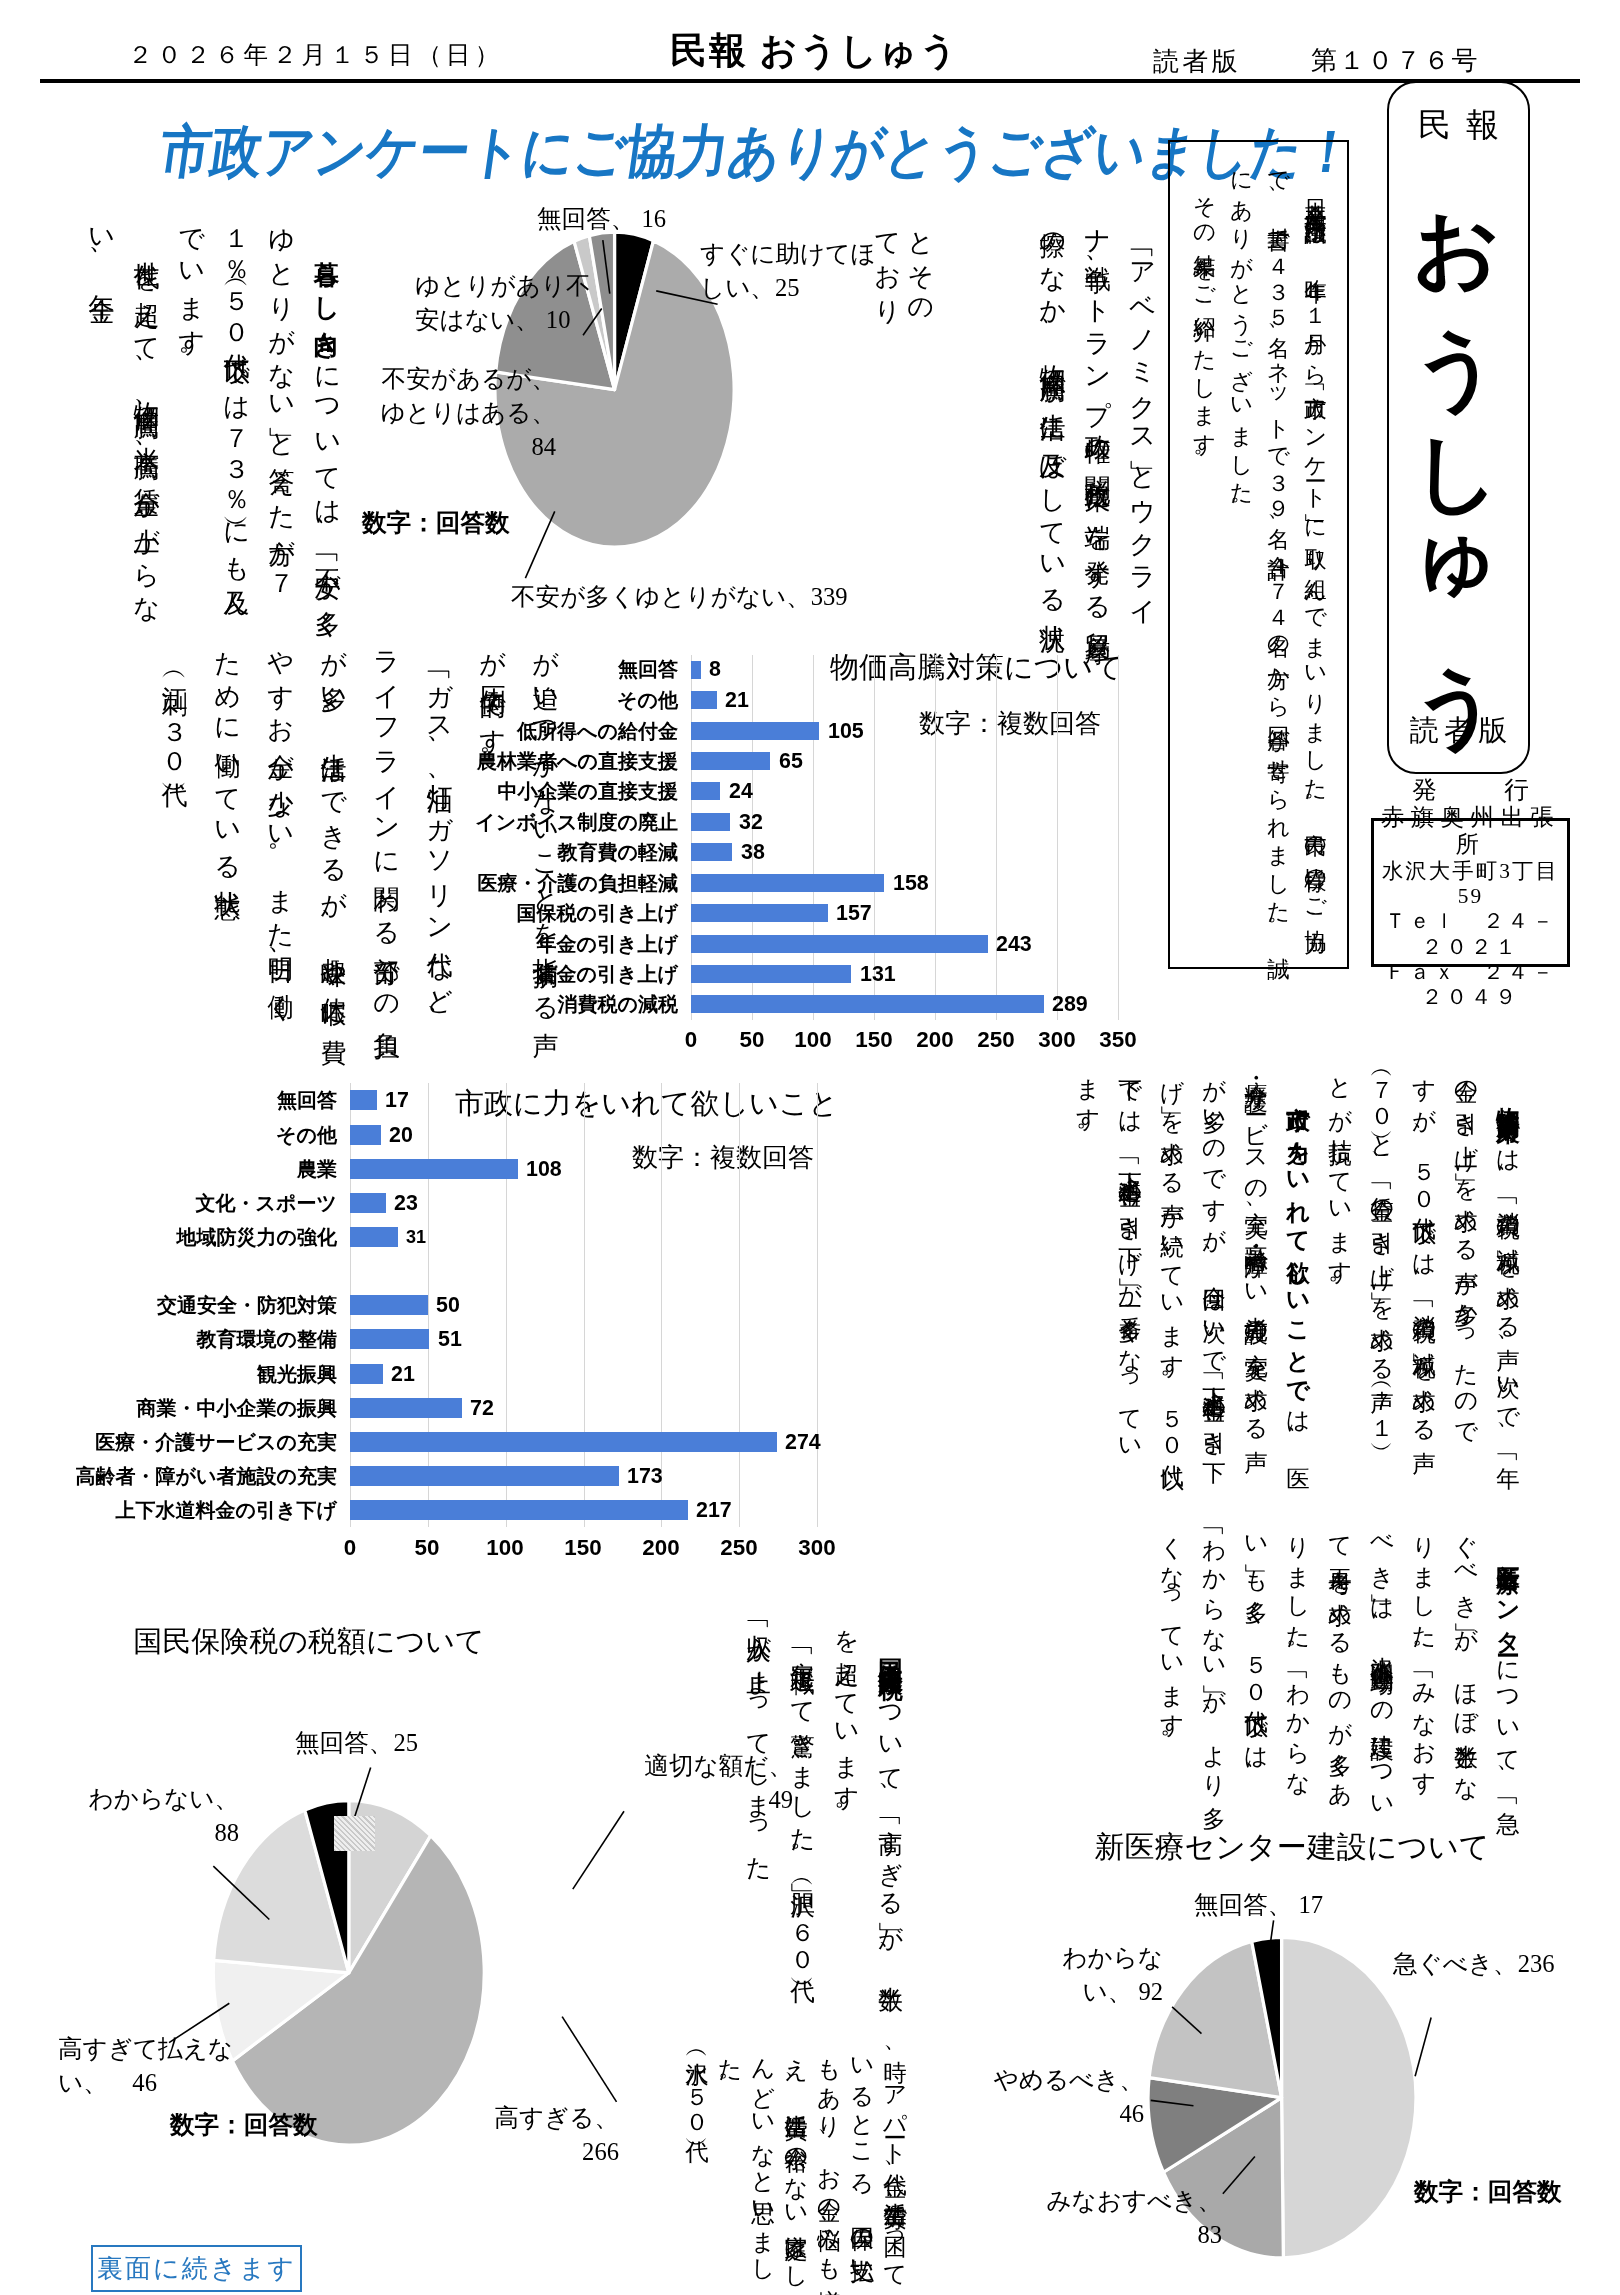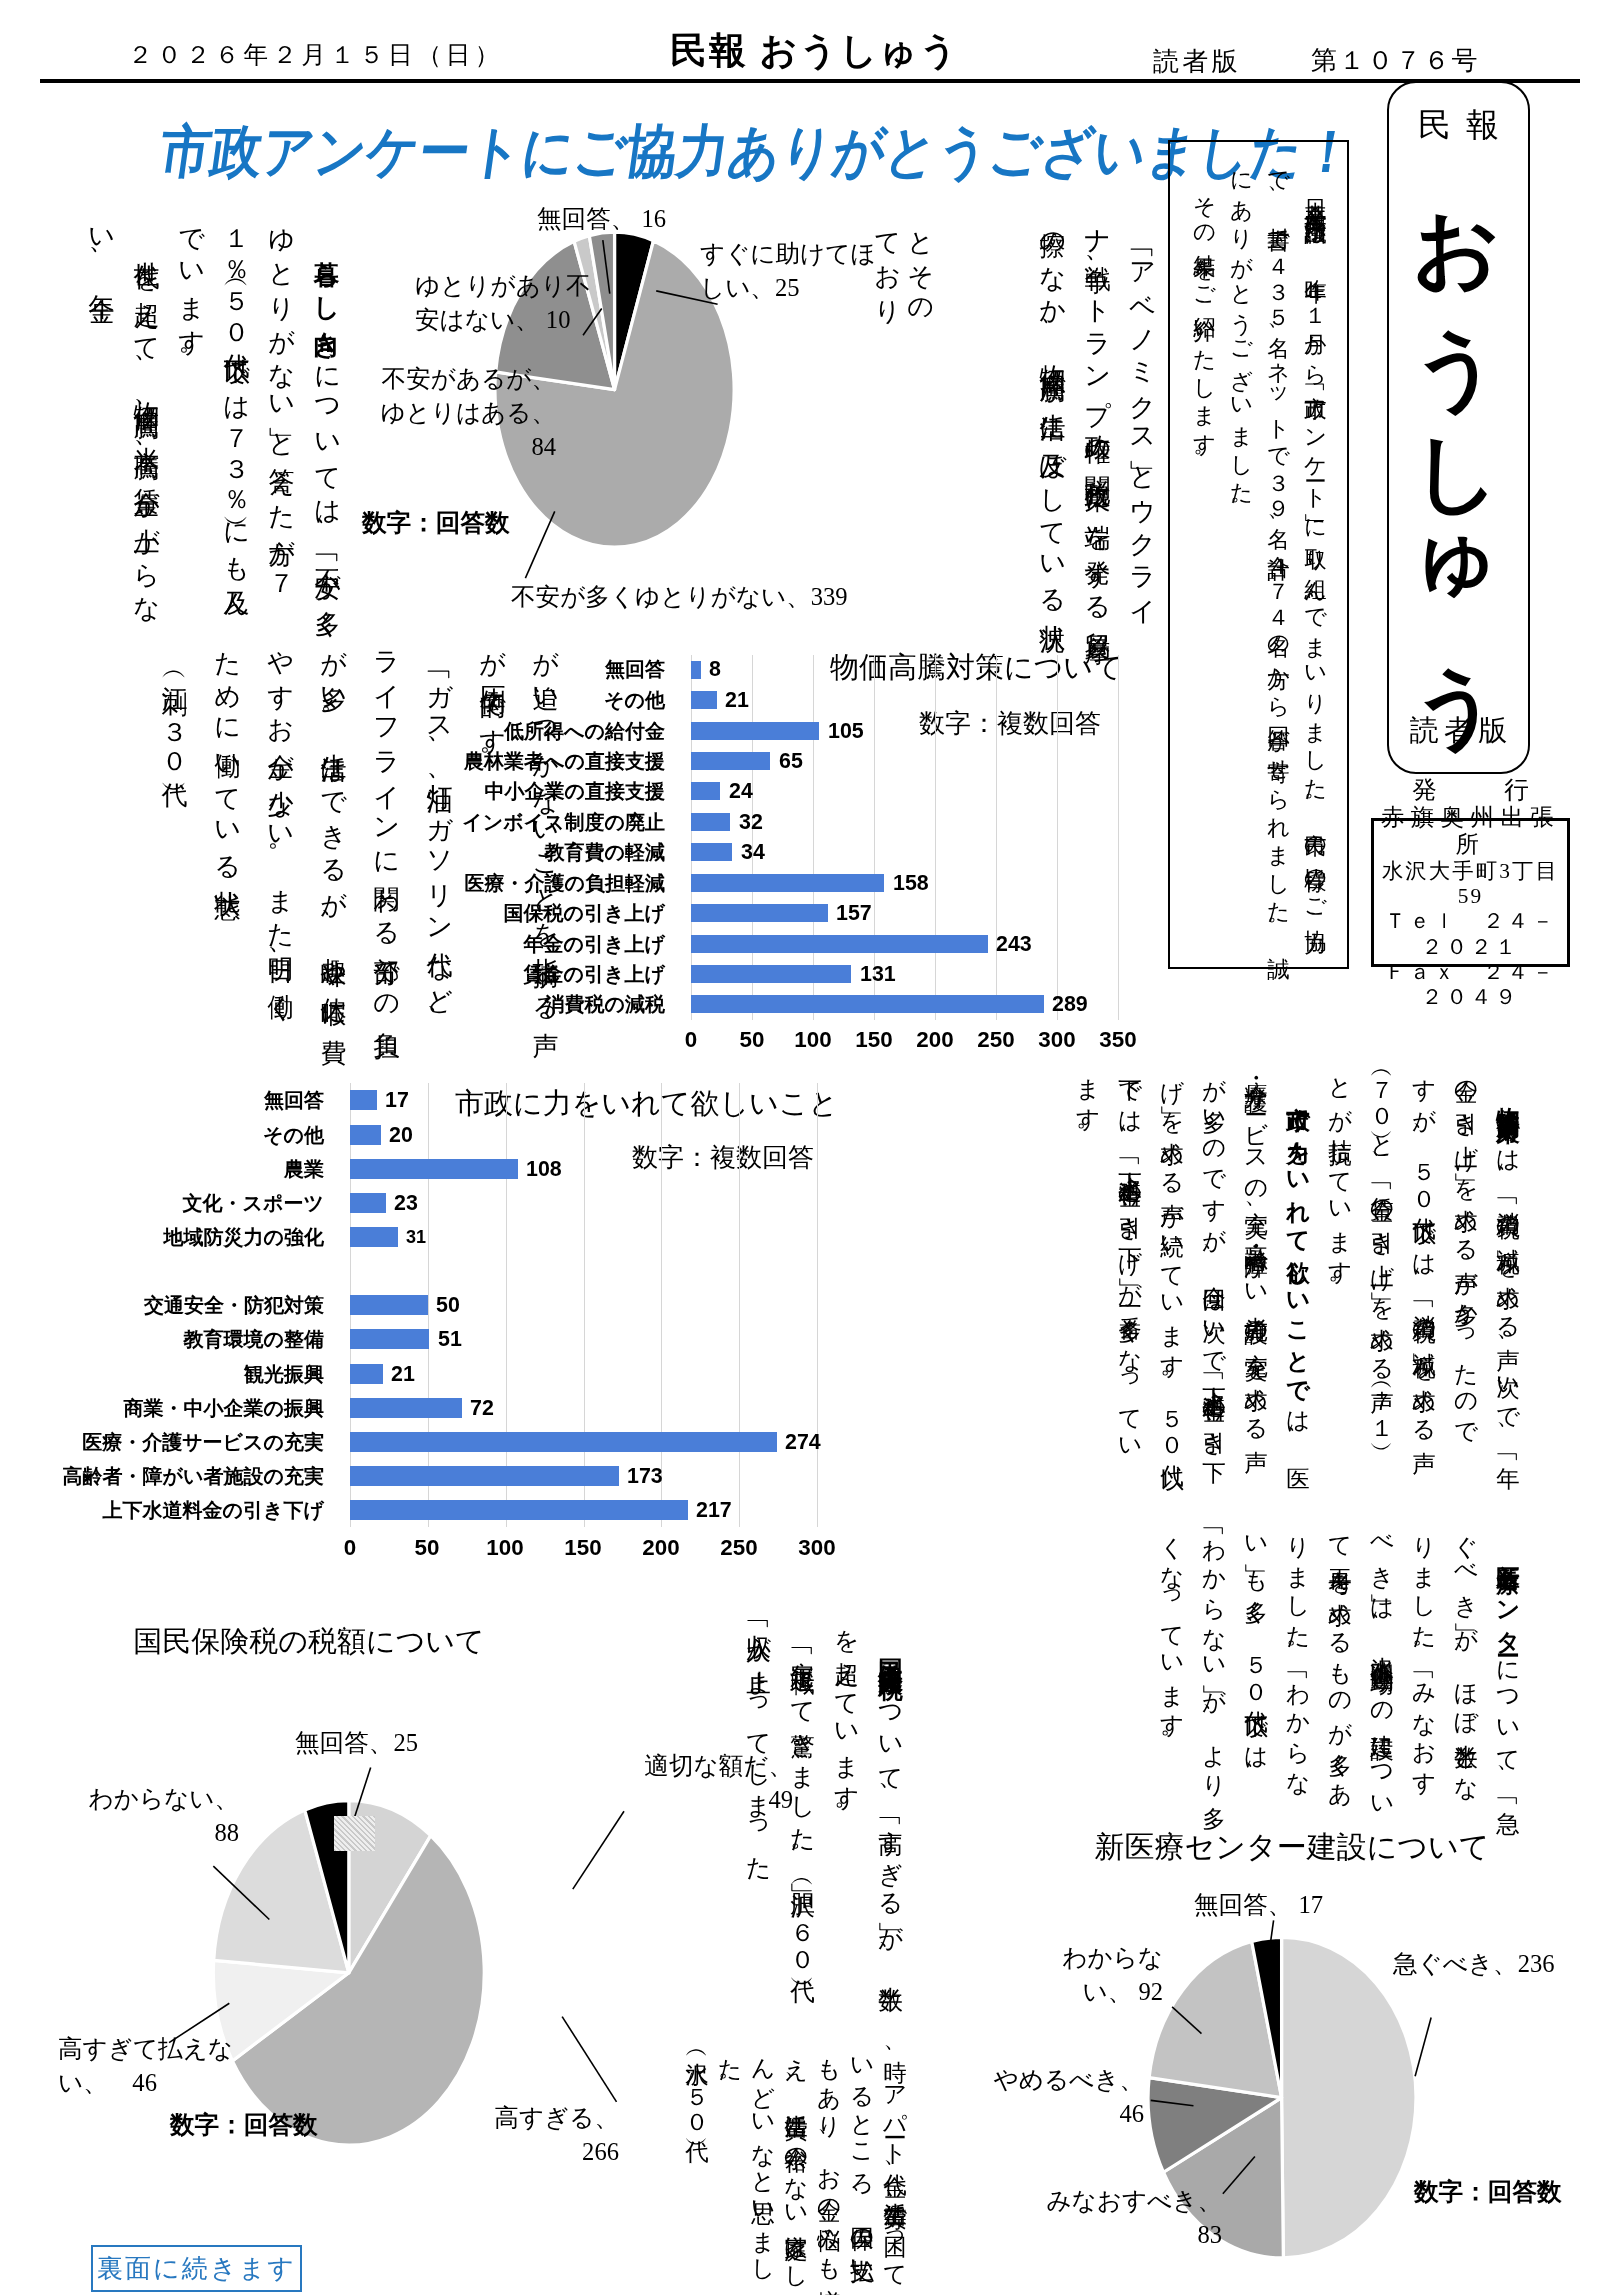--- a/index.html
+++ b/index.html
@@ -47,21 +47,21 @@
   #art-kokuho1{left:649px;top:1612px;width:263px;height:368px;font-size:24.6px;letter-spacing:2.7px;line-height:44px;}
   #art-kokuho2{left:649px;top:2042px;width:262px;height:252px;font-size:23.5px;letter-spacing:1.6px;line-height:33px;}
   
   .barchart{position:absolute;}
   .bc-title{position:absolute;font-size:29px;white-space:nowrap;}
   .bc-note{position:absolute;font-size:26px;white-space:nowrap;}
   .bc-gridlayer{position:absolute;}
   .gridline{position:absolute;top:0;bottom:0;width:1.1px;background:#d6d6d6;}
   .bc-row{position:absolute;left:0;width:100%;}
   .bc-label{position:absolute;left:0;top:0;height:100%;display:flex;align-items:center;justify-content:flex-end;
-            font-weight:700;font-family:"Liberation Sans","DejaVu Sans",sans-serif;padding-right:26px;box-sizing:border-box;white-space:nowrap;}
+            font-weight:700;font-family:"Liberation Sans","DejaVu Sans",sans-serif;padding-right:13px;box-sizing:border-box;white-space:nowrap;}
   .bc-bar{position:absolute;background:#4a7ed8;}
   .bc-value{position:absolute;top:0;height:100%;display:flex;align-items:center;font-weight:700;
             font-family:"Liberation Sans","DejaVu Sans",sans-serif;}
   .bc-axis{position:absolute;width:48px;text-align:center;font-size:22.4px;font-weight:700;
            font-family:"Liberation Sans","DejaVu Sans",sans-serif;}
   .pie-svg{position:absolute;overflow:visible;}
   .pie-label{position:absolute;font-size:24.6px;line-height:1.38;}
   .pie-title{position:absolute;font-size:29px;text-align:center;white-space:nowrap;}
   .pie-note{position:absolute;font-size:24.6px;font-weight:700;font-family:"Liberation Sans","DejaVu Sans",sans-serif;white-space:nowrap;}
   .ta-r{text-align:right;}
@@ -177,21 +177,21 @@
         <div class="bc-value" style="left: 246px; font-size: 21.4px;">24</div>
       </div>
       <div class="bc-row" style="top: 164px; height: 30px;">
         <div class="bc-label" style="width: 208px; font-size: 20px;">インボイス制度の廃止</div>
         <div class="bc-bar" style="left: 208px; width: 39px; height: 17.6px; top: 6.4px;"></div>
         <div class="bc-value" style="left: 256px; font-size: 21.4px;">32</div>
       </div>
       <div class="bc-row" style="top: 194px; height: 30px;">
         <div class="bc-label" style="width: 208px; font-size: 20px;">教育費の軽減</div>
         <div class="bc-bar" style="left: 208px; width: 41px; height: 17.6px; top: 6.4px;"></div>
-        <div class="bc-value" style="left: 258px; font-size: 21.4px;">34</div>
+        <div class="bc-value" style="left: 258px; font-size: 21.4px;">38</div>
       </div>
       <div class="bc-row" style="top: 225px; height: 30px;">
         <div class="bc-label" style="width: 208px; font-size: 20px;">医療・介護の負担軽減</div>
         <div class="bc-bar" style="left: 208px; width: 193px; height: 17.6px; top: 6.4px;"></div>
         <div class="bc-value" style="left: 410px; font-size: 21.4px;">158</div>
       </div>
       <div class="bc-row" style="top: 255px; height: 30px;">
         <div class="bc-label" style="width: 208px; font-size: 20px;">国保税の引き上げ</div>
         <div class="bc-bar" style="left: 208px; width: 137px; height: 17.6px; top: 6.4px;"></div>
         <div class="bc-value" style="left: 353px; font-size: 21.4px;">157</div>

